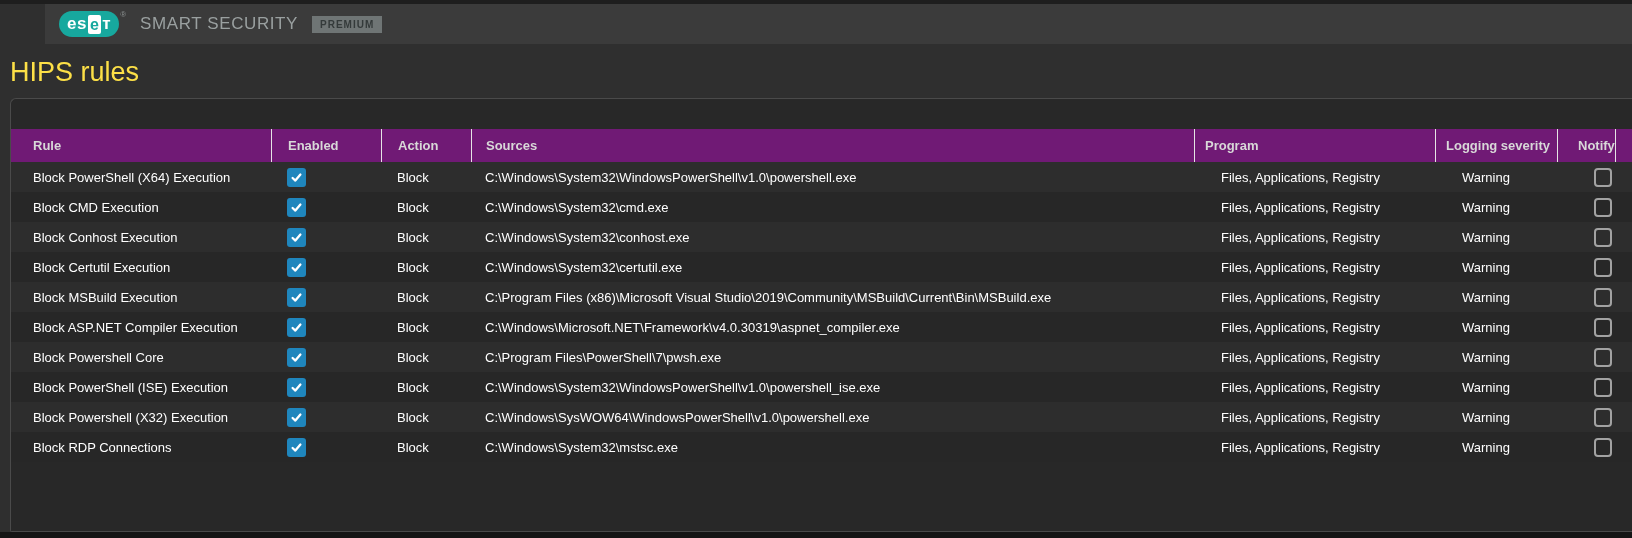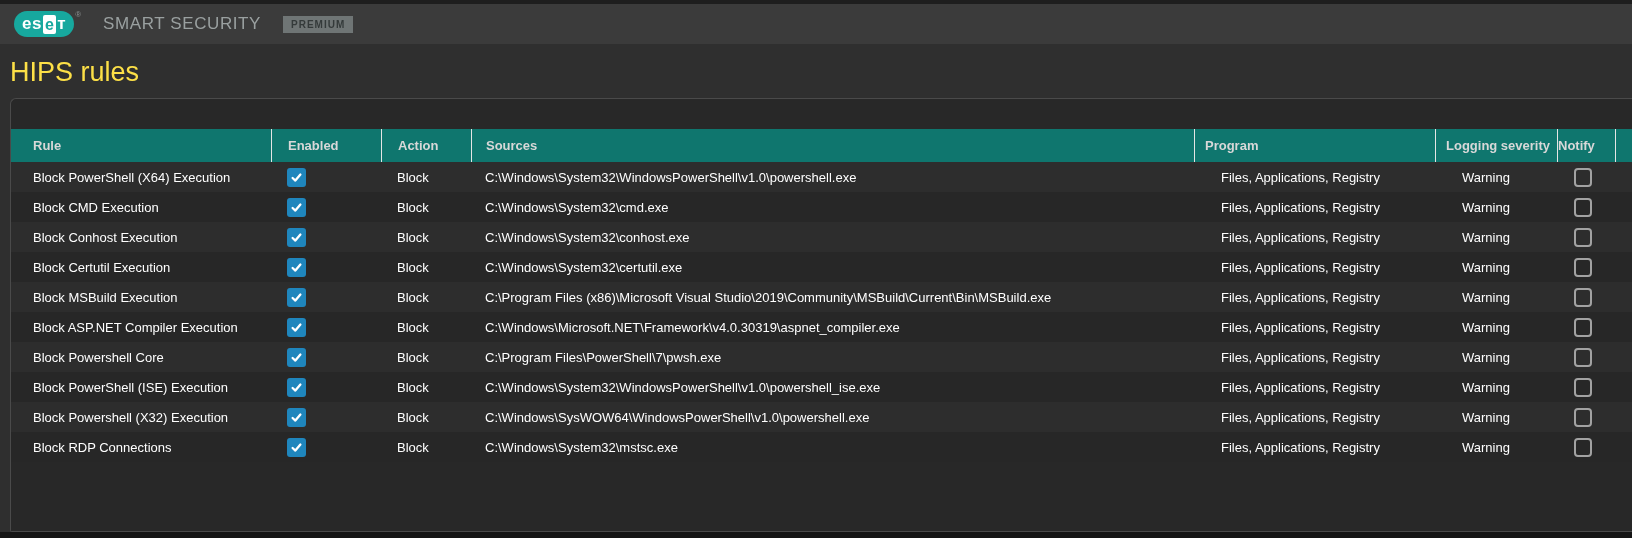--- a/index.html
+++ b/index.html
@@ -10,21 +10,21 @@
   body{
     width:1632px;height:538px;
     background:#2f2f2f;
     font-family:"Liberation Sans",sans-serif;
     overflow:hidden;
   }
   .top-strip{height:4px;background:#1e1e1e}
   .topbar{
     height:40px;background:#3b3b3b;
     display:flex;align-items:center;
-    padding-left:14px;gap:22px;
+    padding-left:14px;gap:14px;margin-left:45px;
   }
   .logo{display:flex;align-items:flex-start}
   .logo-pill{
     background:var(--teal);color:#fff;
     font-weight:bold;font-size:17px;
     height:26px;display:inline-flex;align-items:center;
     padding:0 8px;border-radius:13px;letter-spacing:.5px;
   }
   .logo-mid{
     background:#fff;color:var(--teal);
@@ -44,39 +44,39 @@
     padding:13px 0 0 10px;
   }
   .panel{
     margin-left:10px;height:434px;box-sizing:border-box;
     background:#282828;
     border:1px solid #4a4a4a;border-right:none;
     border-top-left-radius:6px;border-bottom-left-radius:2px;
     padding-top:30px;
   }
   .thead{
-    display:flex;height:33px;background:#0f766e;
+    display:flex;height:33px;background:#701a75;
     color:#d8d8d8;font-weight:bold;font-size:13px;
   }
   .cell{
     box-sizing:border-box;overflow:hidden;white-space:nowrap;
     display:flex;align-items:center;
   }
   .hcell{border-left:1px solid #e5e5e5;height:100%}
   .hcell.col-rule{border-left:none}
   .row{display:flex;height:30px;color:#ffffff;font-size:13px}
   .row.odd{background:#2d2d2d}
   .row.even{background:#272727}
   .col-rule{width:260px;padding-left:22px}
   .col-enabled{width:110px;padding-left:16px}
   .col-action{width:90px;padding-left:16px}
   .col-sources{flex:1;padding-left:14px}
   .col-targets{width:241px;padding-left:10px}
   .col-severity{width:122px;padding-left:10px}
-  .col-notify{width:58px;padding-left:0}
+  .col-notify{width:58px;padding-left:20px}
   .col-trailing{width:17px;padding:0}
   .checkbox{border-radius:3px;flex:none}
   .checkbox.checked{
     width:19px;height:19px;background:var(--check-blue);
     display:flex;align-items:center;justify-content:center;
   }
   .checkbox.checked svg{width:13px;height:13px;display:block}
   .checkbox.unchecked{
     width:14px;height:15px;
     border:2px solid #a2a2a2;border-radius:4px;

